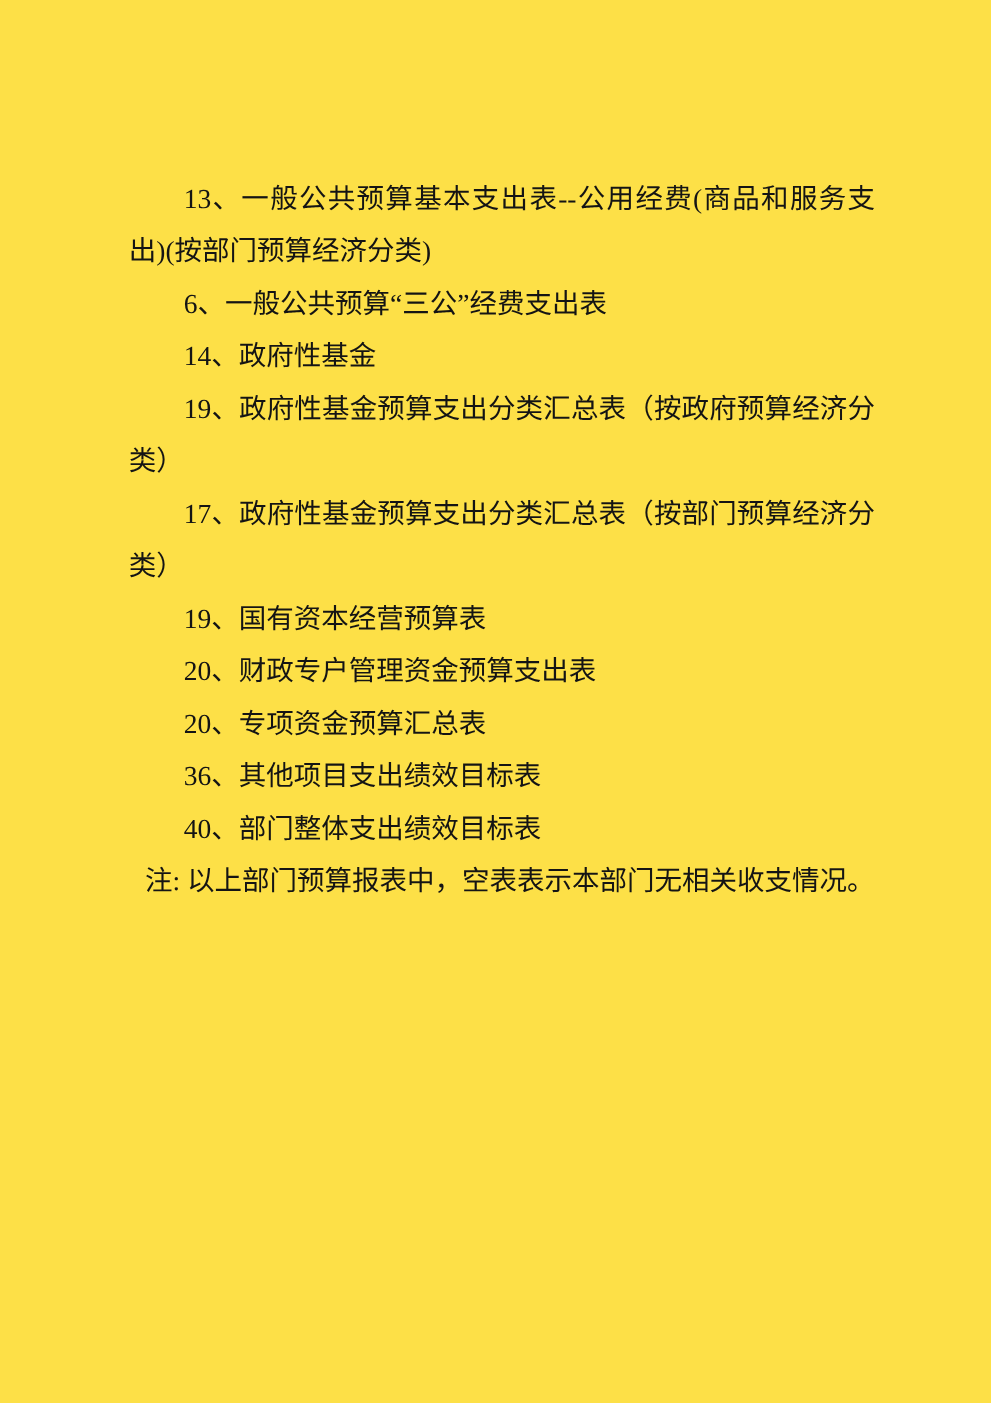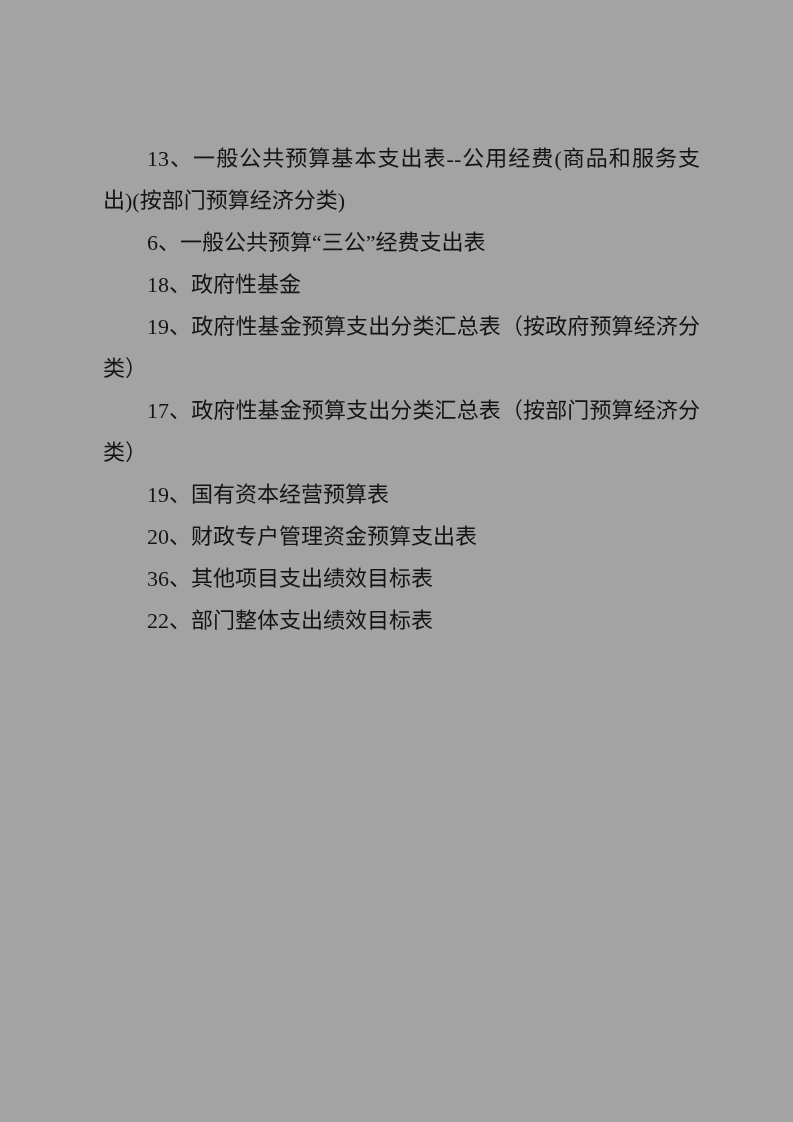--- a/index.html
+++ b/index.html
@@ -5,21 +5,21 @@
   html, body {
     margin: 0;
     padding: 0;
     background: #ffffff;
   }
   .page {
     position: relative;
     width: 793px;
     height: 1122px;
     box-sizing: border-box;
-    background: #a3a3a3;
+    background: #fde047;
     padding: 138px 93px 0 103px;
     font-family: "Liberation Serif", "DejaVu Serif", serif;
     font-size: 22px;
     line-height: 42px;
     color: #141414;
     overflow: hidden;
   }
   .page p {
     margin: 0;
     padding: 0;
@@ -31,20 +31,22 @@
   p.note-line {
     text-indent: 13px;
   }
 </style>
 </head>
 <body>
 
 <div class="page">
   <p class="list-item">13、一般公共预算基本支出表--公用经费(商品和服务支出)(按部门预算经济分类)</p>
   <p class="list-item">6、一般公共预算“三公”经费支出表</p>
-  <p class="list-item">18、政府性基金</p>
+  <p class="list-item">14、政府性基金</p>
   <p class="list-item">19、政府性基金预算支出分类汇总表（按政府预算经济分类）</p>
   <p class="list-item">17、政府性基金预算支出分类汇总表（按部门预算经济分类）</p>
   <p class="list-item">19、国有资本经营预算表</p>
   <p class="list-item">20、财政专户管理资金预算支出表</p>
+  <p class="list-item">20、专项资金预算汇总表</p>
   <p class="list-item">36、其他项目支出绩效目标表</p>
-  <p class="list-item">22、部门整体支出绩效目标表</p>
+  <p class="list-item">40、部门整体支出绩效目标表</p>
+  <p class="note-line">注: 以上部门预算报表中，空表表示本部门无相关收支情况。</p>
 </div>
 
 </body></html>

